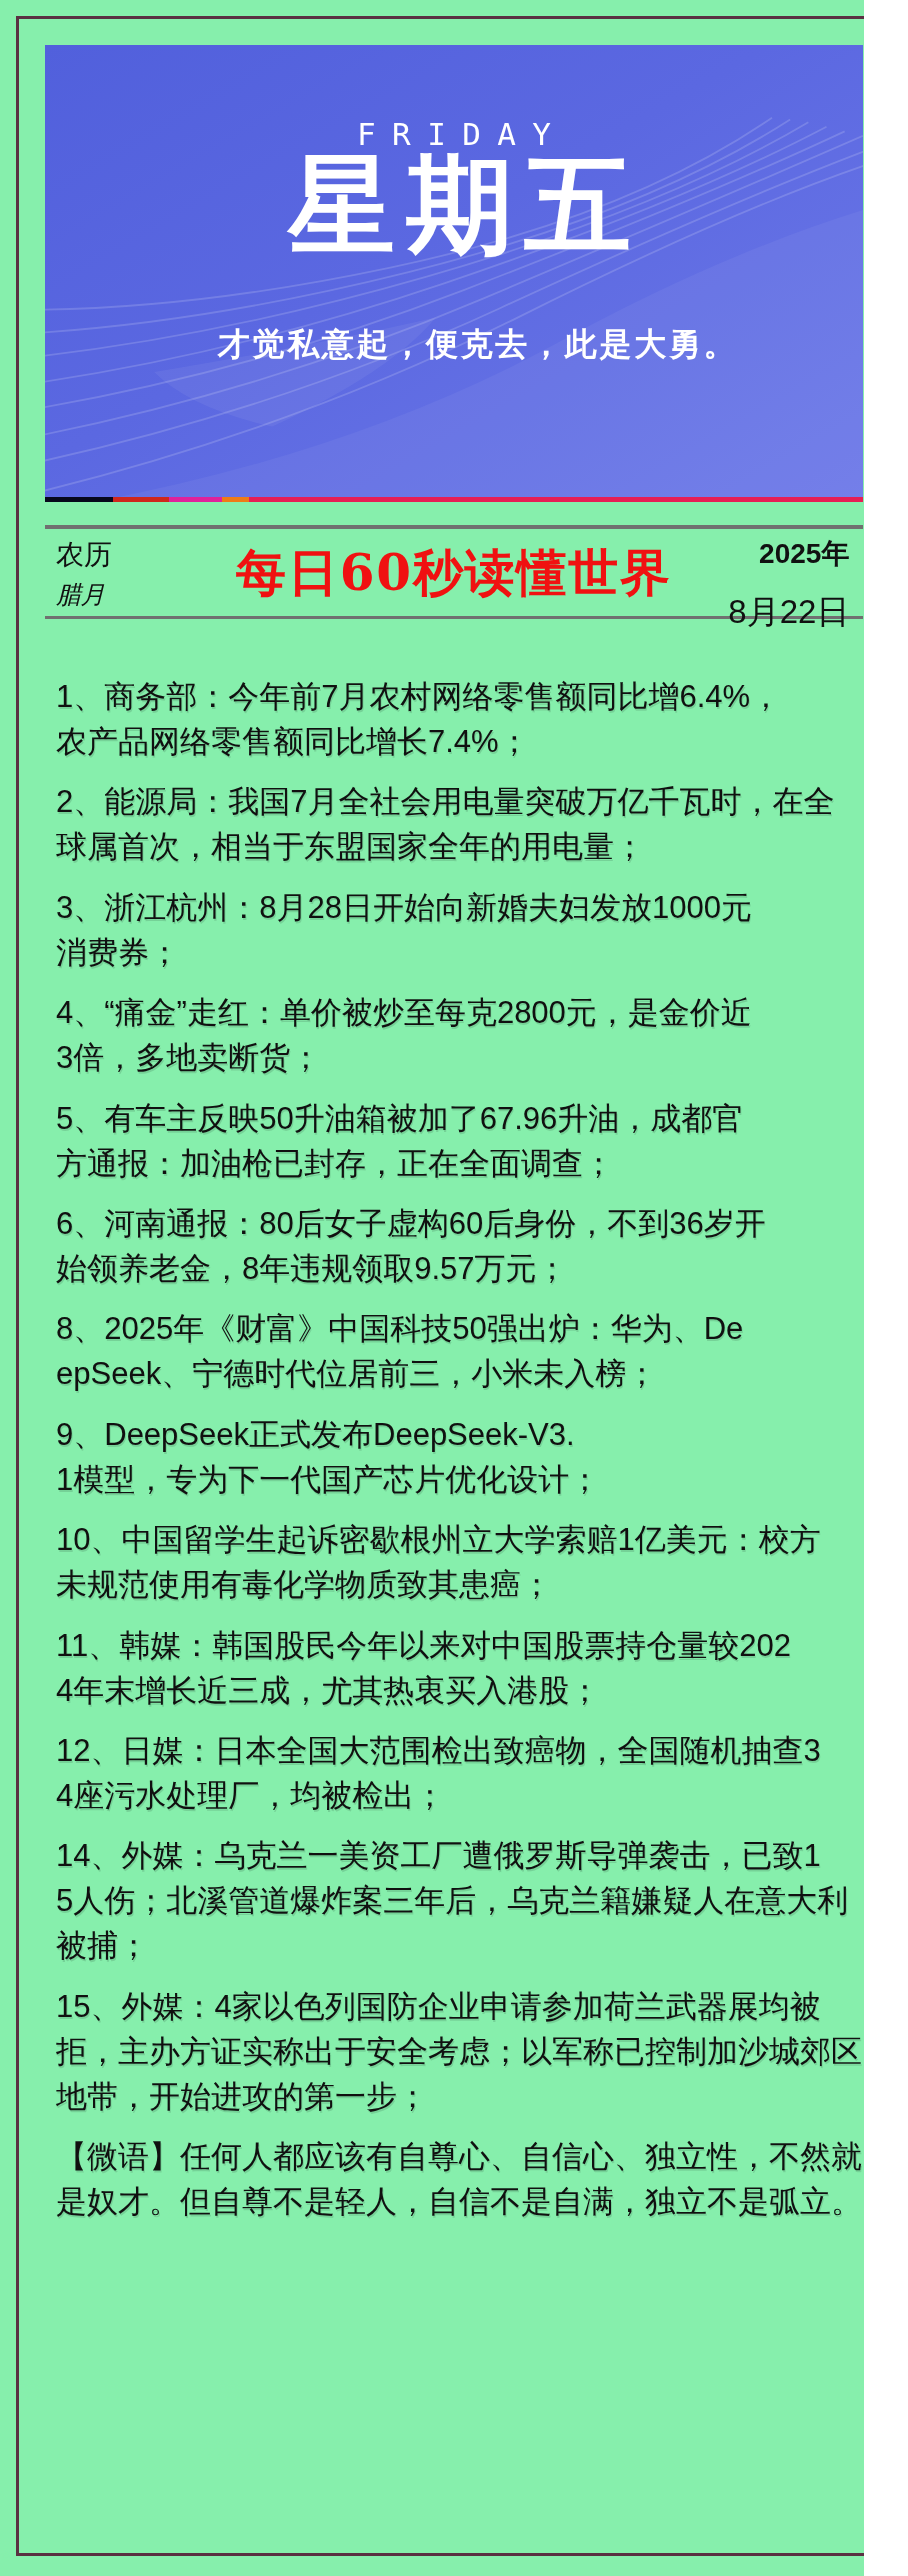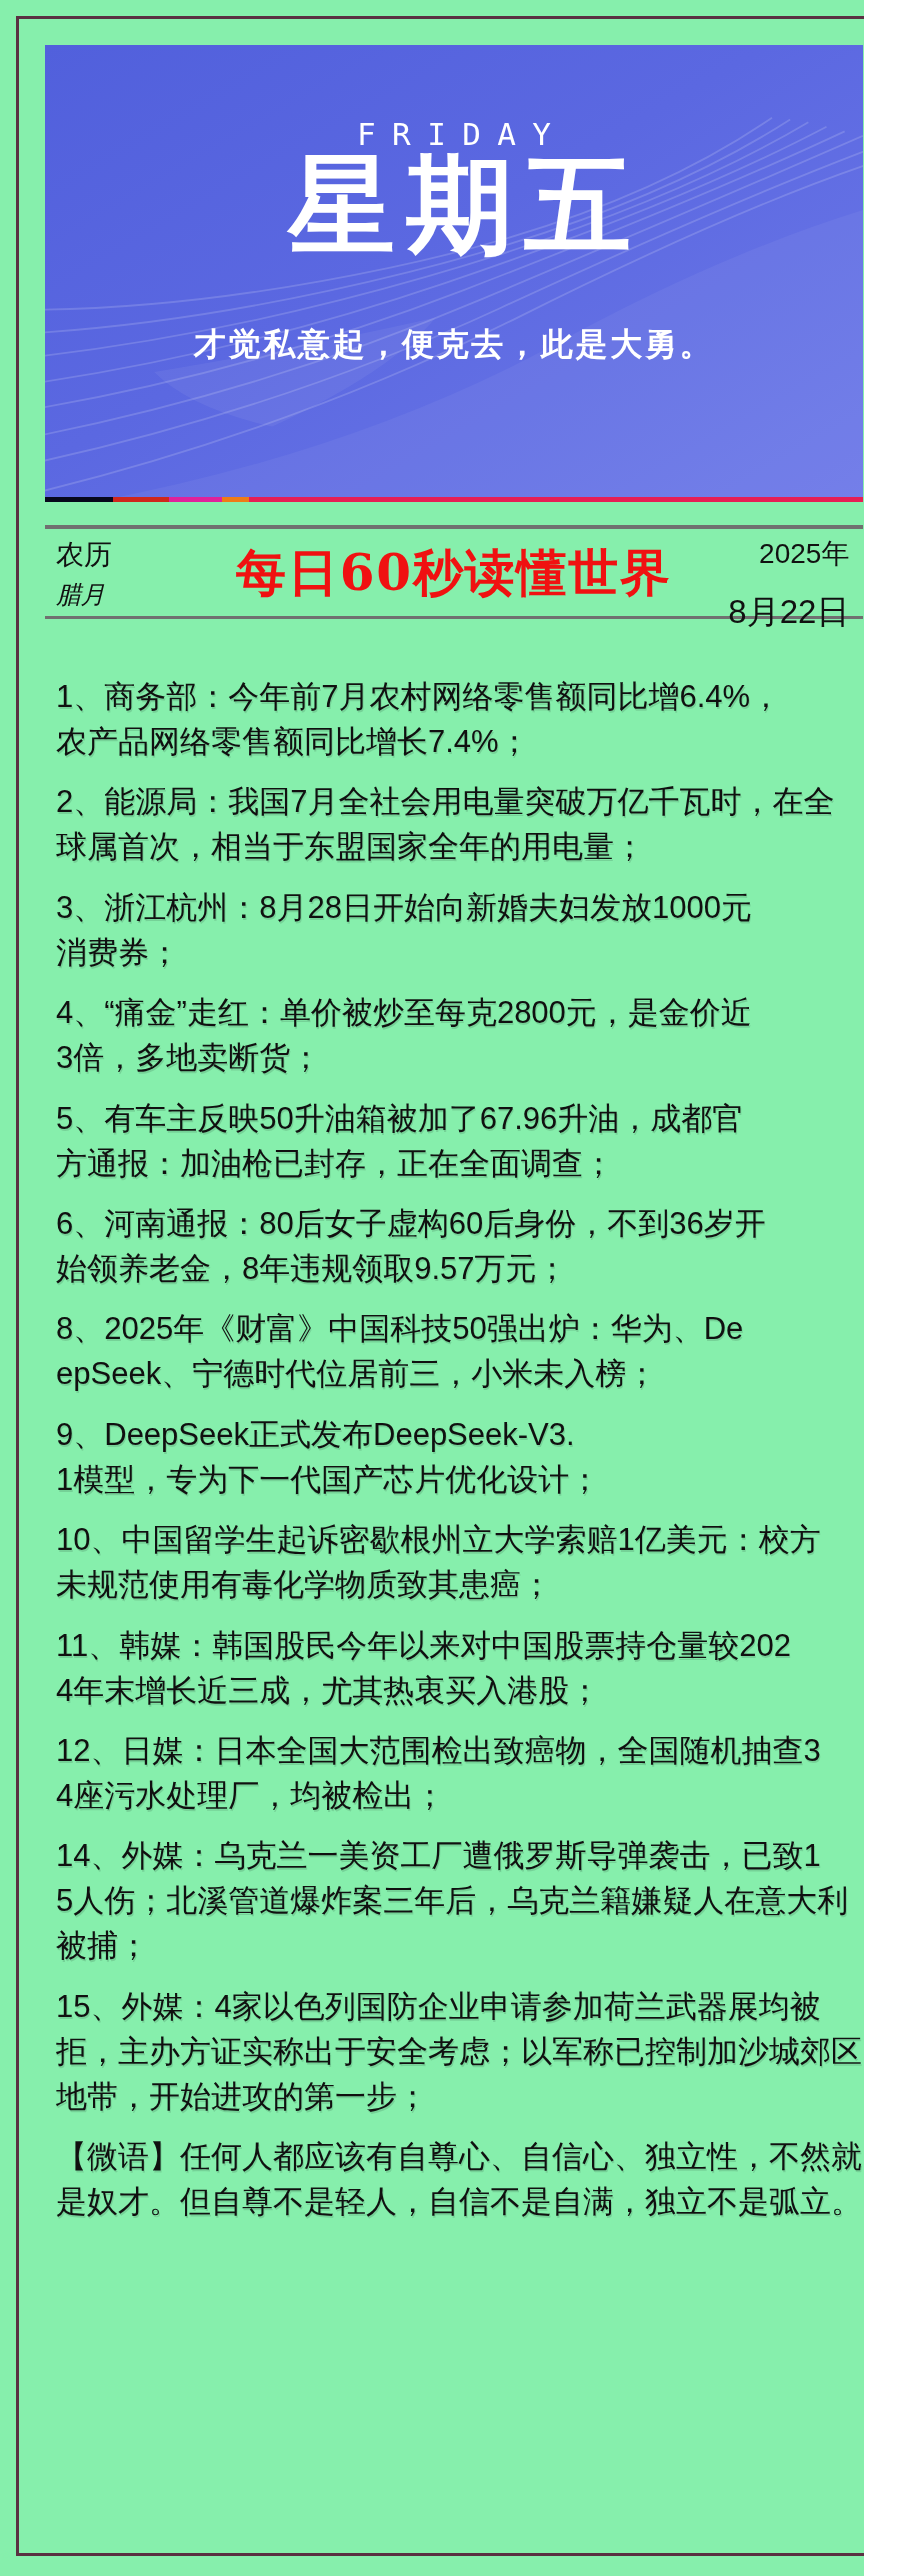--- a/index.html
+++ b/index.html
@@ -39,37 +39,38 @@
     font-family:"DejaVu Serif", serif;
     letter-spacing:11px; padding-left:22px;
     box-sizing:border-box;
   }
   .banner-quote {
     position:absolute; top:280px; left:0; width:100%;
     text-align:center; color:#ffffff;
     font-size:32px; line-height:38px; font-weight:700;
     font-family:"DejaVu Serif", serif;
     letter-spacing:2.7px;
+    padding-left:24px;
   }
   .banner-strip {
     position:absolute; left:0; bottom:0; width:100%; height:5.5px;
     display:flex;
   }
   .banner-strip .seg { height:100%; }
   
   .date-bar {
     position:absolute; left:45px; top:525px;
     width:818px; height:94px;
     border-top:4.5px solid #707070;
     border-bottom:3.6px solid #707070;
     box-sizing:border-box;
   }
   .lunar-label   { position:absolute; left:11px; top:7.3px;  font-size:28px; color:#111; }
   .lunar-month   { position:absolute; left:11px; top:49px; font-size:24.5px; color:#111;font-style:italic; }
-  .year-label    { position:absolute; right:13.6px; top:6.4px;  font-size:28px; color:#111; }
+  .year-label    { position:absolute; right:13.6px; top:6.4px;  font-size:28px; color:#111;font-weight:bold; }
   .date-label    { position:absolute; right:13.6px; top:61px; font-size:33px; color:#111;text-align:center; }
   .daily-title {
     position:absolute; left:0; right:0; top:11px;
     text-align:center;
     font-size:50px; font-weight:700;
     font-family:"DejaVu Serif", serif;
     color:var(--title-color,#f01111);
     letter-spacing:1.8px;
   }
   

